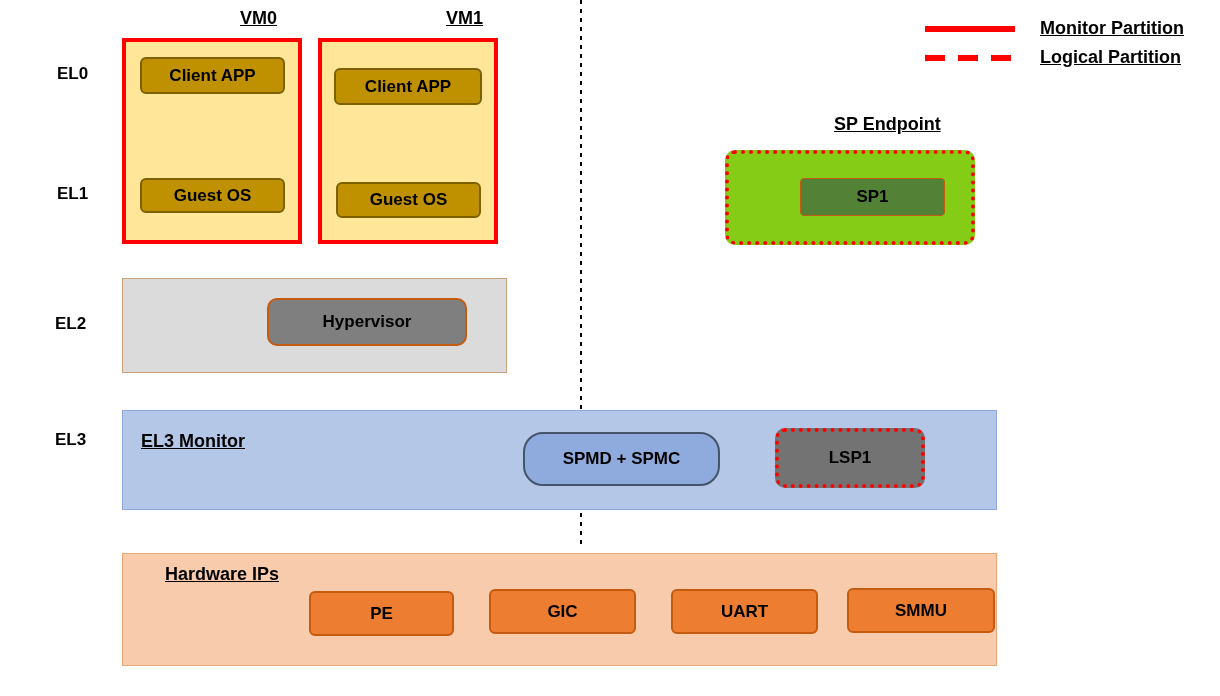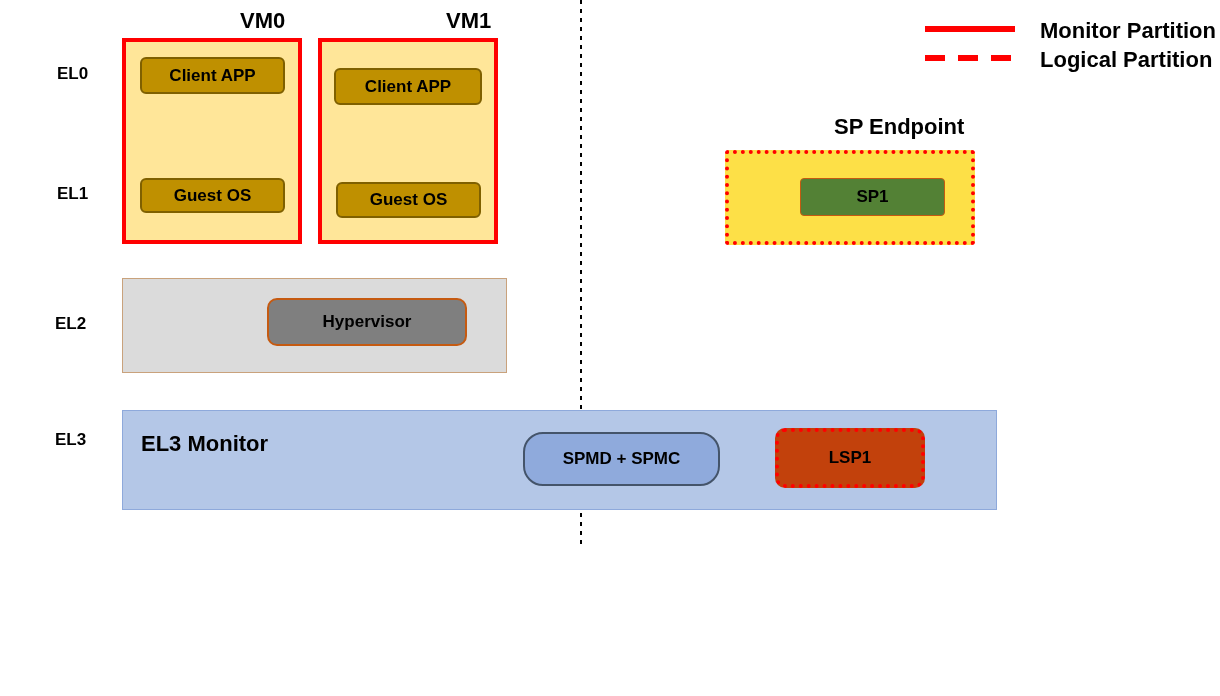--- a/index.html
+++ b/index.html
@@ -4,42 +4,42 @@
 <style>
   * { margin:0; padding:0; box-sizing:border-box; }
   body { background:#ffffff; }
   .canvas {
     position:relative; width:1220px; height:696px; background:#ffffff;
     font-family:"Liberation Sans", sans-serif; font-weight:bold; color:#000;
     overflow:hidden;
   }
   .abs { position:absolute; }
   .lbl { font-size:17px; }
-  .title { font-size:22px; }
+  .title { font-size:18px;text-decoration:underline; }
   .chip {
     display:flex; align-items:center; justify-content:center;
     font-size:17px; text-align:center;
   }
 
   
   .vm-box { background:#FFE699; border:4px solid #FF0000; }
   .gold-chip { background:#BF9000; border:2px solid #7F6000; border-radius:6px; }
 
   
-  .sp-box { background:#fde047; border:4px dotted #FF0000; border-radius:3px; }
+  .sp-box { background:#84cc16; border:4px dotted #FF0000; border-radius:10px; }
   .sp1-chip { background:#538135; border:1px solid #C55A11; border-radius:4px; }
 
   
   .el2-box { background:#DBDBDB; border:1px solid #C9A27C; }
   .hyp-chip { background:#7F7F7F; border:2px solid #C55A11; border-radius:10px; }
 
   
   .el3-box { background:#B4C7E7; border:1px solid #8EA9DB; }
   .spmd-chip { background:#8FAADC; border:2px solid #44546A; border-radius:20px; }
-  .lsp-chip { background:#c2410c; border:4px dotted #FF0000; border-radius:10px; }
+  .lsp-chip { background:#737373; border:4px dotted #FF0000; border-radius:10px; }
 
   
   .hw-box { background:#F8CBAD; border:1px solid #E8A87C; }
   .ip-chip { background:#ED7D31; border:2px solid #C55A11; border-radius:6px; }
 
   
   .vline {
     width:2px;
     background:repeating-linear-gradient(180deg, #000 0 4px, transparent 4px 9px);
   }
@@ -86,14 +86,21 @@
   <div class="abs el2-box" style="left:122px; top:278px; width:385px; height:95px;">
     <div class="abs chip hyp-chip" style="left:144px; top:19px; width:200px; height:48px;">Hypervisor</div>
   </div>
 
   <div class="abs el3-box" style="left:122px; top:410px; width:875px; height:100px;">
     <div class="abs title" style="left:18px; top:20px;">EL3 Monitor</div>
     <div class="abs chip spmd-chip" style="left:400px; top:21px; width:197px; height:54px;">SPMD + SPMC</div>
     <div class="abs chip lsp-chip" style="left:652px; top:17px; width:150px; height:60px;">LSP1</div>
   </div>
 
+  <div class="abs hw-box" style="left:122px; top:553px; width:875px; height:113px;">
+    <div class="abs title" style="left:42px; top:10px;">Hardware IPs</div>
+    <div class="abs chip ip-chip" style="left:186px; top:37px; width:145px; height:45px;">PE</div>
+    <div class="abs chip ip-chip" style="left:366px; top:35px; width:147px; height:45px;">GIC</div>
+    <div class="abs chip ip-chip" style="left:548px; top:35px; width:147px; height:45px;">UART</div>
+    <div class="abs chip ip-chip" style="left:724px; top:34px; width:148px; height:45px;">SMMU</div>
+  </div>
 
 </div>
 
 </body></html>

